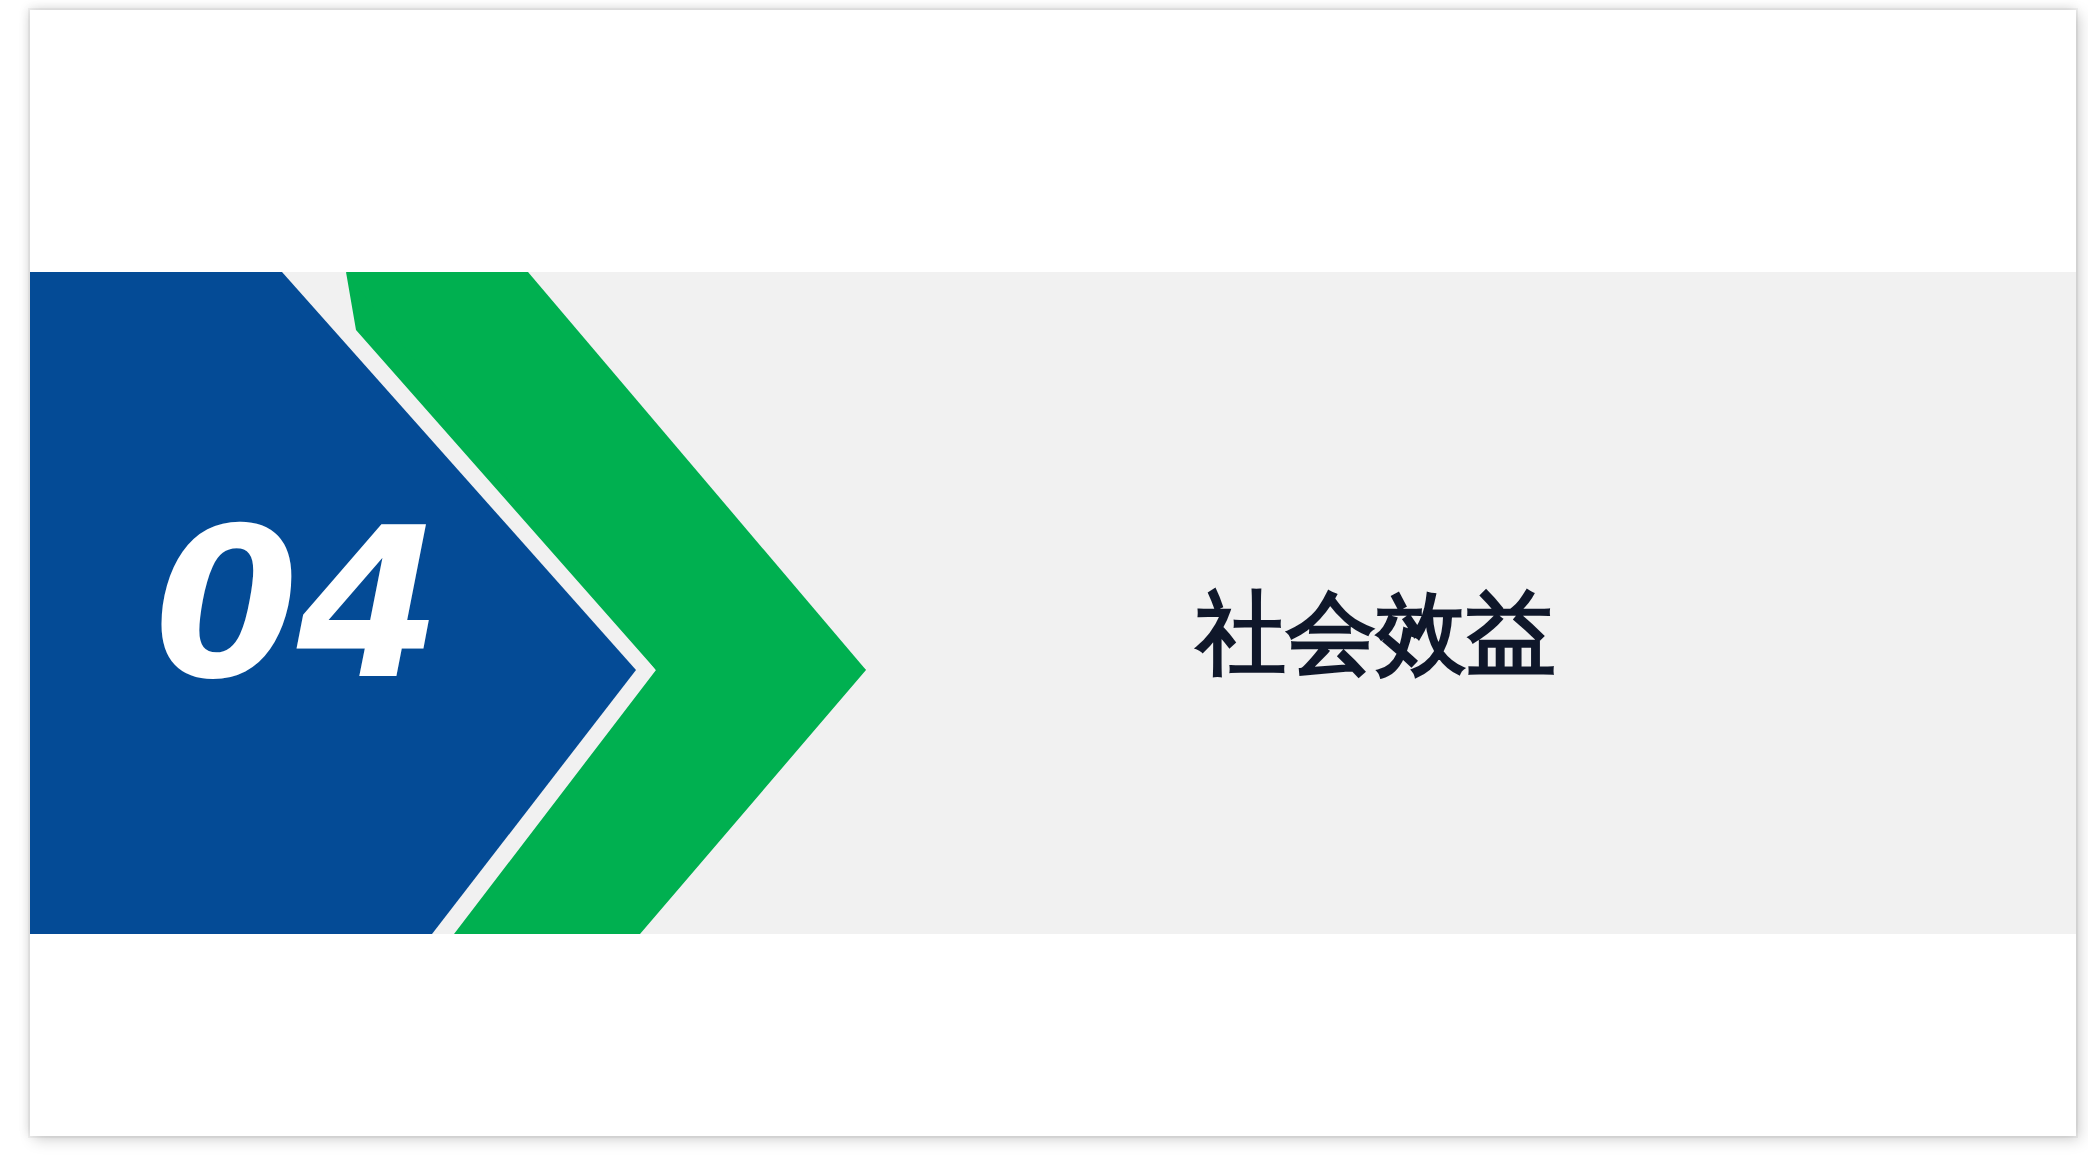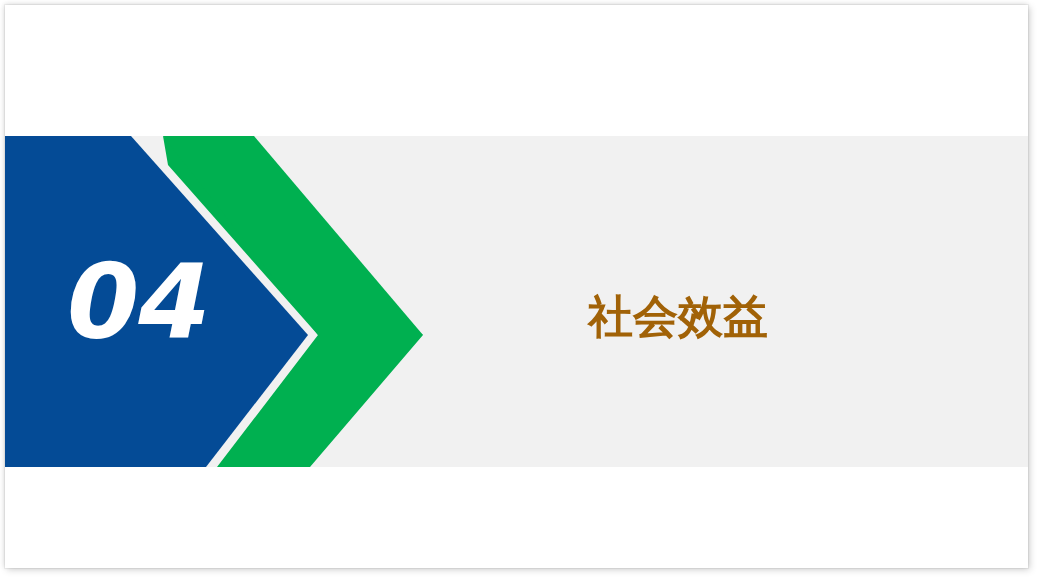--- a/index.html
+++ b/index.html
@@ -18,21 +18,21 @@
   #slide-canvas {
     position: relative;
     width: 1044px;
     height: 586px;
     background: #ffffff;
   }
 
   
   #slide-sheet {
     position: absolute;
-    left: 5px;
+    left: 15px;
     top: 5px;
     width: 1023px;
     height: 563px;
     background: #ffffff;
     box-shadow: 0 0 0 1px rgba(0,0,0,0.045),
                 2px 2px 7px rgba(0,0,0,0.17),
                 -1px -1px 5px rgba(0,0,0,0.10);
     overflow: hidden;
   }
 
@@ -78,21 +78,21 @@
     letter-spacing: -1px;
     line-height: 1;
     user-select: none;
   }
 
   
   #section-title {
     position: absolute;
     left: 583px;         
     top: 288px;          
-    color: #a16207;
+    color: #0f172a;
     font-family: "DejaVu Sans", "Liberation Sans", sans-serif;
     font-size: 45px;
     font-weight: 700;
     line-height: 1.05;
     letter-spacing: 0px;
     white-space: nowrap;
     user-select: none;
   }
 </style>
 </head>

